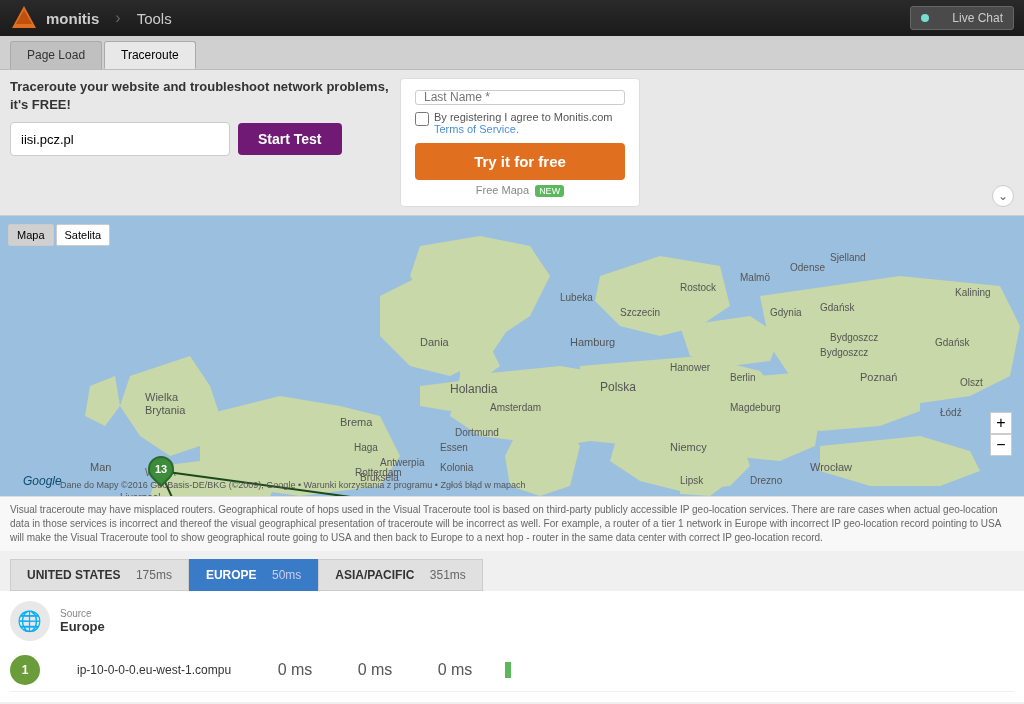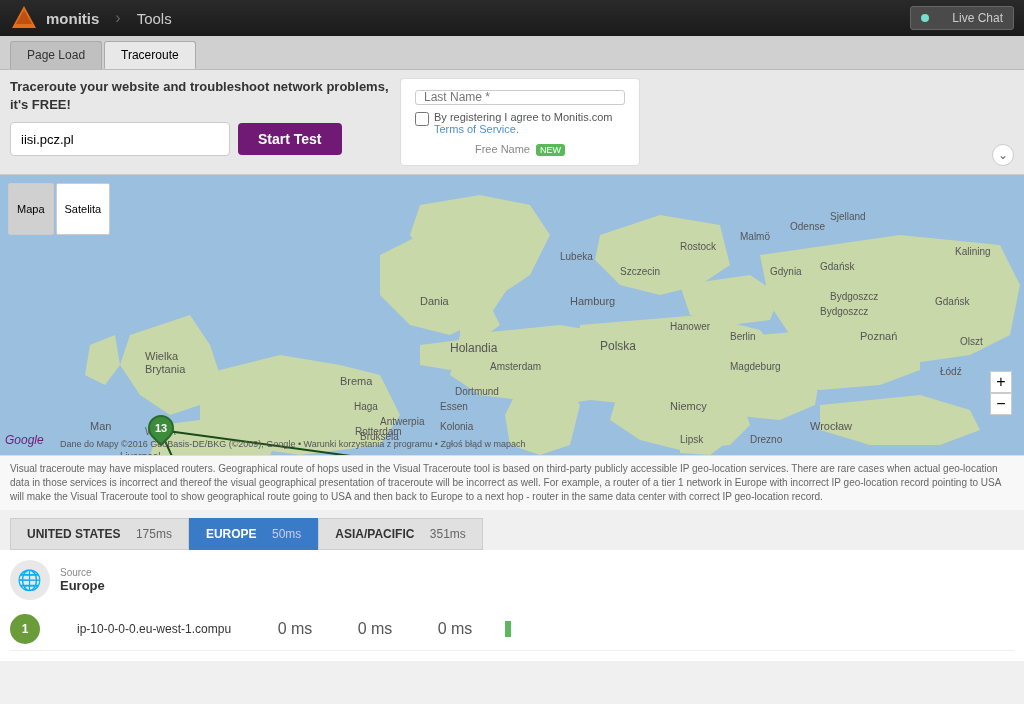--- a/index.html
+++ b/index.html
@@ -223,21 +223,21 @@
       position: absolute;
       top: 8px;
       left: 8px;
       display: flex;
       gap: 2px;
       z-index: 10;
     }
     .map-ctrl-btn {
       background: white;
       border: 1px solid #ccc;
-      padding: 19px 8px;
+      padding: 4px 8px;
       font-size: 11px;
       cursor: pointer;
       border-radius: 2px;
     }
     .map-ctrl-btn.active {
       background: #d0d0d0;
     }
     .zoom-controls {
       position: absolute;
       right: 12px;
@@ -254,23 +254,23 @@
       font-size: 16px;
       cursor: pointer;
       display: flex;
       align-items: center;
       justify-content: center;
       line-height: 1;
     }
     .google-logo {
       position: absolute;
       bottom: 8px;
-      left: 5px;
-      font-size: 12px;
-      color: #701a75;
+      left: 23px;
+      font-size: 12px;
+      color: #0c4a6e;
       font-style: italic;
     }
     .map-copyright {
       position: absolute;
       bottom: 6px;
       left: 60px;
       font-size: 9px;
       color: #555;
     }
     
@@ -454,22 +454,25 @@
       </button>
     </div>
   </div>
 
   <div class="signup-panel">
     <input type="text" placeholder="Last Name *" style="">
     <div class="terms-row">
       <input type="checkbox" style="">
       <span>By registering I agree to Monitis.com <a>Terms of Service.</a></span>
     </div>
+    <button class="try-free-btn">
+      <span>Try it for free</span>
+    </button>
     <div class="free-plan-row">
-      <span>Free Name</span>
+      <span>Free Mapa</span>
       <span class="new-badge">NEW</span>
     </div>
   </div>
 
   <div class="collapse-btn">⌄</div>
 </div>
 
 <div id="map-area">
 
   <svg class="map-line" viewBox="0 0 1024 280" preserveAspectRatio="none">

